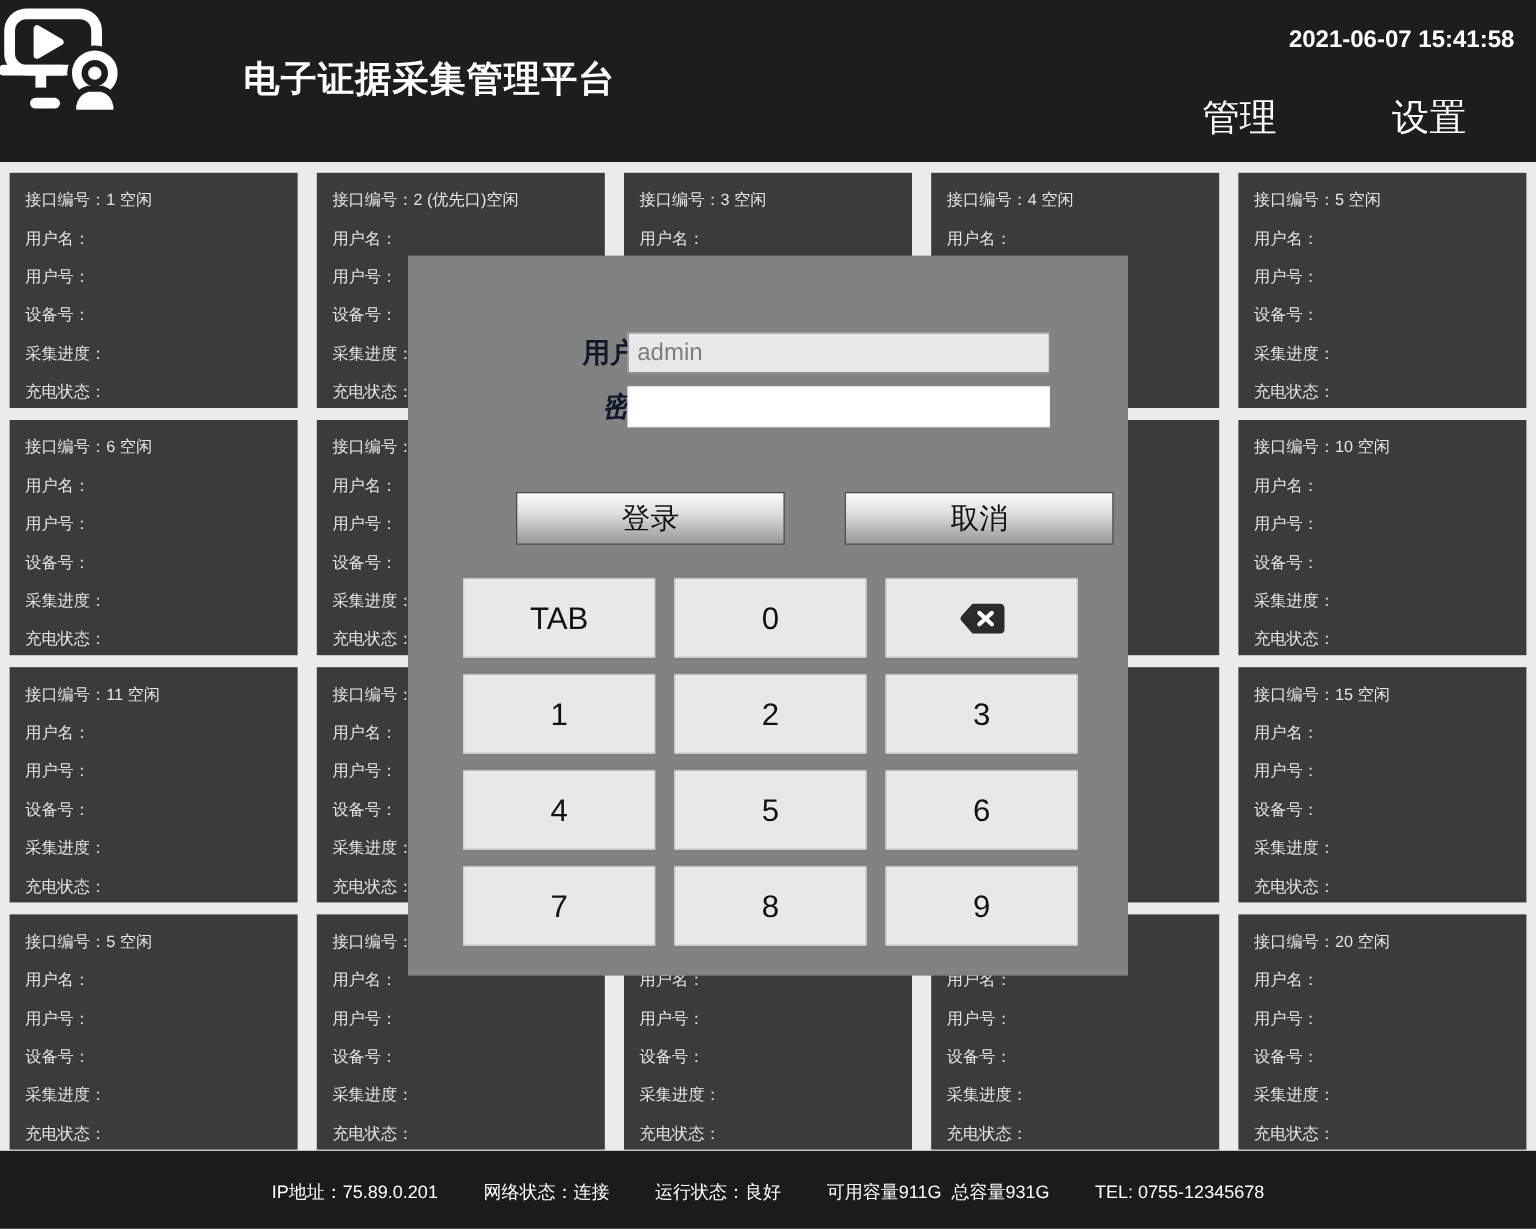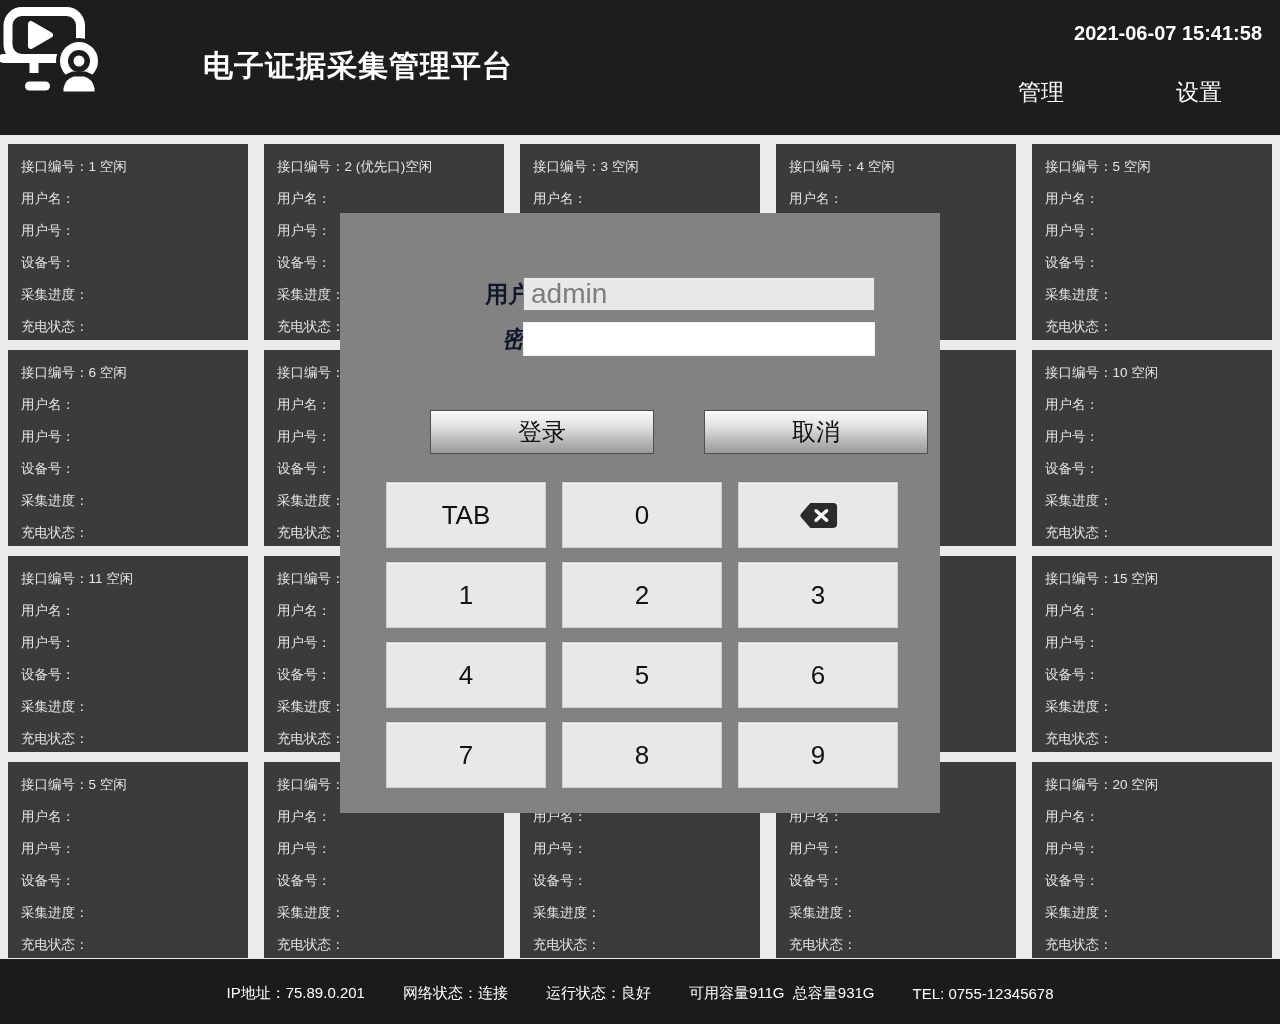--- a/index.html
+++ b/index.html
@@ -6,39 +6,39 @@
   body{
     width:1280px;height:1024px;position:relative;overflow:hidden;
     background:#ebebeb;
     font-family:"Liberation Sans","DejaVu Sans",sans-serif;
   }
   
   .header{position:absolute;left:0;top:0;width:1280px;height:135px;background:#1d1d1d;}
   .logo{position:absolute;left:0;top:0;}
   .title{position:absolute;left:203px;top:46px;font-size:30px;font-weight:bold;color:#ffffff;letter-spacing:1px;white-space:nowrap;}
   .clock{position:absolute;top:22px;right:18px;font-size:20px;font-weight:bold;color:#ffffff;white-space:nowrap;}
-  .nav-item{position:absolute;top:77px;font-size:23px;color:#ffffff;cursor:pointer;white-space:nowrap;}
+  .nav-item{position:absolute;top:77px;font-size:31px;color:#ffffff;cursor:pointer;white-space:nowrap;}
   .nav-manage{right:216px;}
   .nav-settings{right:58px;}
   
   .grid{
     position:absolute;left:0;top:135px;width:1280px;height:824px;
     box-sizing:border-box;padding:9px 8px;
     display:grid;grid-template-columns:repeat(5,240px);grid-template-rows:repeat(4,196px);
     gap:10px 16px;
   }
   .panel{background:#3b3b3b;color:#e5e5e5;padding:7px 13px;box-sizing:border-box;overflow:hidden;}
   .panel .line{height:32px;line-height:32px;font-size:13.5px;white-space:nowrap;}
   
   .modal{position:absolute;left:340px;top:213px;width:600px;height:600px;background:#828282;}
   .fld-label{position:absolute;left:0;width:177px;text-align:right;font-size:23px;font-weight:bold;color:#0f172a;line-height:34px;white-space:pre;padding-left:45px;}
   .lbl-user{top:64px;}
   .lbl-pass{top:109px;font-style:italic;}
   .inp{position:absolute;left:183px;width:352px;height:34px;box-sizing:border-box;
-       font-family:inherit;font-size:28px;padding:0 7px;outline:none;}
+       font-family:inherit;font-size:20px;padding:0 7px;outline:none;}
   .inp-user{top:64px;background:#e8e8e8;border:1px solid #8a8a8a;color:#7d7d7d;}
   .inp-pass{top:109px;background:#ffffff;border:1px solid #f2f2f2;color:#222;}
   .btn{position:absolute;top:197px;width:224px;height:44px;
        background:linear-gradient(#fbfbfb,#dedede 40%,#b4b4b4 75%,#9a9a9a);
        border:1px solid #4e4e4e;font-family:inherit;font-size:24px;color:#101010;cursor:pointer;}
   .btn-login{left:90px;}
   .btn-cancel{left:332px;margin-left:32px;}
   .keypad{position:absolute;left:46px;top:269px;width:476px;
           display:grid;grid-template-columns:repeat(3,160px);grid-auto-rows:66px;gap:14px 16px;}
   .key{background:#e8e8e8;border:1px solid #cfcfcf;box-shadow:inset 0 1px 0 #f8f8f8;

